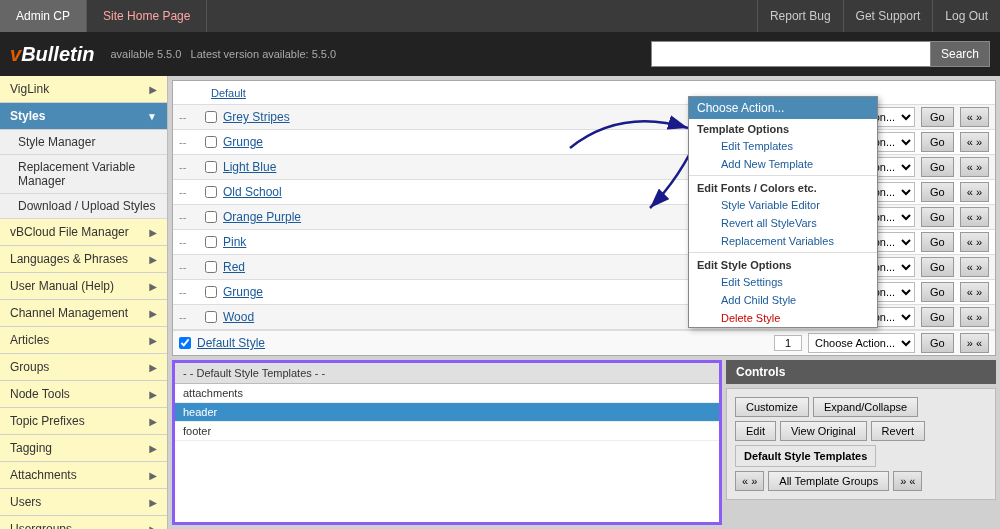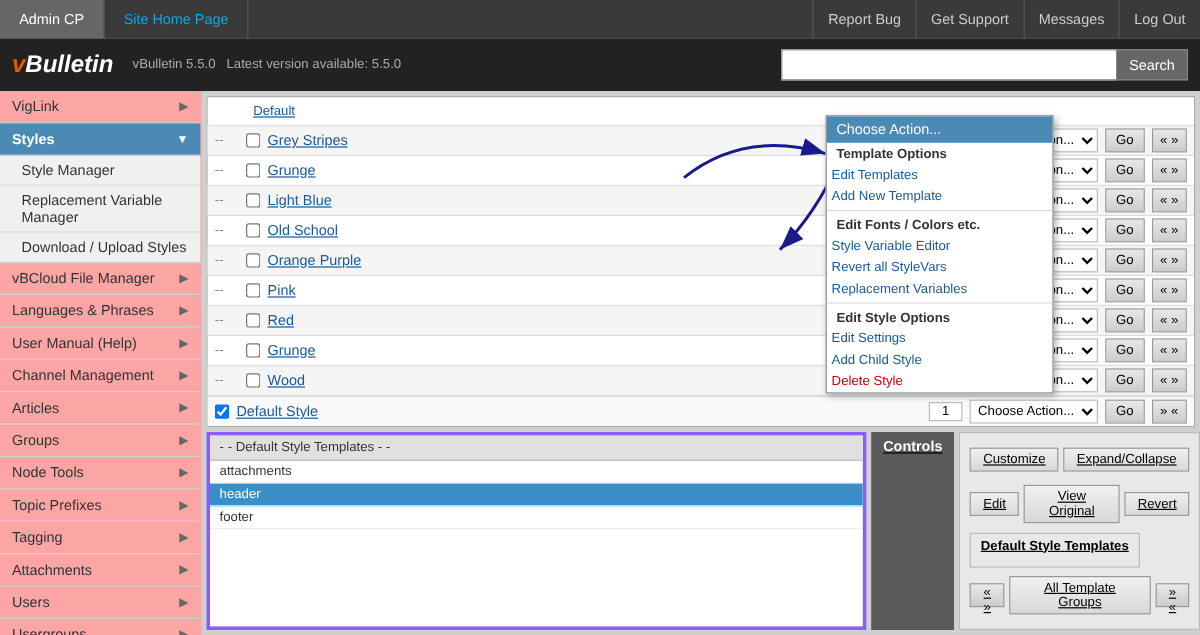--- a/index.html
+++ b/index.html
@@ -1,38 +1,38 @@
 <!DOCTYPE html>
 <html><head>
   <meta charset="utf-8">
   <style>
     * { box-sizing: border-box; margin: 0; padding: 0; }
     body { font-family: Arial, Helvetica, sans-serif; font-size: 12px; background: #c8c8c8; width: 1000px; height: 529px; overflow: hidden; }
 
     
     .top-nav { background: #3a3a3a; display: flex; align-items: stretch; height: 32px; }
-    .top-nav-tab { padding: 0 16px; display: flex; align-items: center; font-size: 12px; color: #0ea5e9; cursor: pointer; border-right: 1px solid #555; }
+    .top-nav-tab { padding: 0 16px; display: flex; align-items: center; font-size: 12px; color: #fca5a5; cursor: pointer; border-right: 1px solid #555; }
     .top-nav-tab.active { background: #666; color: #fff; }
     .top-nav-right { margin-left: auto; display: flex; align-items: center; gap: 0; }
     .top-nav-link { padding: 0 12px; color: #ccc; font-size: 12px; cursor: pointer; text-decoration: none; border-left: 1px solid #555; display: flex; align-items: center; height: 100%; }
 
     
     .header-bar { background: #222; display: flex; align-items: center; height: 44px; padding: 0 10px; gap: 10px; }
     .logo { color: #fff; font-size: 20px; font-weight: bold; font-style: italic; }
     .logo span { color: #e05c00; }
     .version-info { color: #aaa; font-size: 11px; margin-left: 6px; }
     .search-area { margin-left: auto; display: flex; align-items: center; gap: 0; }
     .search-input { width: 280px; height: 26px; padding: 2px 6px; font-size: 12px; border: 1px solid #888; background: #fff; }
     .search-btn { background: #666; color: #fff; border: 1px solid #888; border-left: none; padding: 0 10px; height: 26px; cursor: pointer; font-size: 12px; }
 
     
     .main-layout { display: flex; height: calc(529px - 76px); }
 
     
-    .sidebar { width: 168px; background: #fca5a5; border-right: 1px solid #bbb; overflow-y: auto; flex-shrink: 0; }
+    .sidebar { width: 168px; background: #fef9c3; border-right: 1px solid #bbb; overflow-y: auto; flex-shrink: 0; }
     .sidebar-item { display: flex; align-items: center; justify-content: space-between; padding: 6px 10px; border-bottom: 1px solid #d0d0d0; cursor: pointer; color: #333; }
     .sidebar-item.active { background: #4a8ab5; color: #fff; font-weight: bold; }
     .sidebar-item .arrow { font-size: 10px; color: #666; }
     .sidebar-item.active .arrow { color: #fff; }
     .sidebar-subitem { padding: 5px 10px 5px 18px; border-bottom: 1px solid #d8d8d8; color: #333; cursor: pointer; background: #f0f0f0; }
 
     
     .content { flex: 1; overflow: hidden; display: flex; flex-direction: column; background: #d0d0d0; padding: 4px; gap: 4px; }
 
     
@@ -54,60 +54,59 @@
     .bottom-section { display: flex; gap: 4px; flex: 1; min-height: 0; }
 
     
     .templates-panel { flex: 1; background: #fff; border: 3px solid #8b5cf6; display: flex; flex-direction: column; min-height: 0; }
     .templates-header { background: #e0e0e0; padding: 4px 8px; font-size: 11px; color: #333; border-bottom: 1px solid #bbb; }
     .templates-list { flex: 1; overflow-y: auto; }
     .template-item { padding: 3px 8px; font-size: 11px; color: #333; cursor: pointer; border-bottom: 1px solid #eee; }
     .template-item.selected { background: #3a8fc8; color: #fff; }
 
     
-    .controls-panel { width: 270px; display: flex; flex-direction: row; gap: 4px; text-decoration: underline; }
+    .controls-panel { width: 270px; display: flex; flex-direction: column; gap: 4px; }
     .controls-header { background: #5a5a5a; color: #fff; padding: 5px 10px; font-size: 12px; font-weight: bold; }
     .controls-buttons { background: #e8e8e8; border: 1px solid #bbb; padding: 8px; display: flex; flex-wrap: wrap; gap: 4px; }
     .ctrl-btn { background: linear-gradient(to bottom, #f0f0f0, #d8d8d8); border: 1px solid #999; padding: 3px 10px; font-size: 11px; cursor: pointer; }
     .ctrl-btn-row { display: flex; gap: 4px; width: 100%; align-items: center; }
     .style-templates-label { background: #e8e8e8; border: 1px solid #bbb; padding: 4px 8px; font-size: 11px; }
     .style-templates-label span { font-weight: bold; }
 
     
     .dropdown-overlay { position: absolute; top: 0; left: 0; right: 0; bottom: 0; pointer-events: none; }
     .dropdown-menu { position: absolute; top: 96px; left: 688px; width: 190px; background: #fff; border: 1px solid #888; box-shadow: 2px 2px 6px rgba(0,0,0,0.3); z-index: 100; }
     .dropdown-header-row { background: #4a8ab5; color: #fff; padding: 4px 8px; font-size: 12px; cursor: pointer; }
     .dropdown-section-label { font-weight: bold; padding: 4px 8px 2px; font-size: 11px; color: #333; }
-    .dropdown-item { padding: 3px 8px 3px 4px; font-size: 11px; color: #1a5a9a; cursor: pointer; }
+    .dropdown-item { padding: 3px 8px 3px 32px; font-size: 11px; color: #1a5a9a; cursor: pointer; }
     .dropdown-item.red { color: #cc0000; }
     .dropdown-divider { height: 1px; background: #ddd; margin: 2px 0; }
 
     
     .arrow-svg { position: absolute; top: 88px; left: 540px; pointer-events: none; z-index: 99; }
 
     .breadcrumb-row { color: #1a5a9a; font-size: 11px; padding: 2px 6px; text-decoration: underline; }
   </style>
 </head>
 <body>
 
 <div class="top-nav">
   <div class="top-nav-tab active">Admin CP</div>
   <div class="top-nav-tab">Site Home Page</div>
   <div class="top-nav-right">
     <a class="top-nav-link">Report Bug</a>
     <a class="top-nav-link">Get Support</a>
-    <a class="top-nav-link">Messages</a>
     <a class="top-nav-link">Log Out</a>
   </div>
 </div>
 
 <div class="header-bar">
   <div class="logo"><span>v</span>Bulletin</div>
   <div class="version-info">
-    <span>vBulletin 5.5.0</span>&nbsp;&nbsp;
+    <span>available 5.5.0</span>&nbsp;&nbsp;
     <span>Latest version available: 5.5.0</span>
   </div>
   <div class="search-area">
     <input class="search-input" type="text" style="">
     <button class="search-btn">Search</button>
   </div>
 </div>
 
 <div class="main-layout">
 

